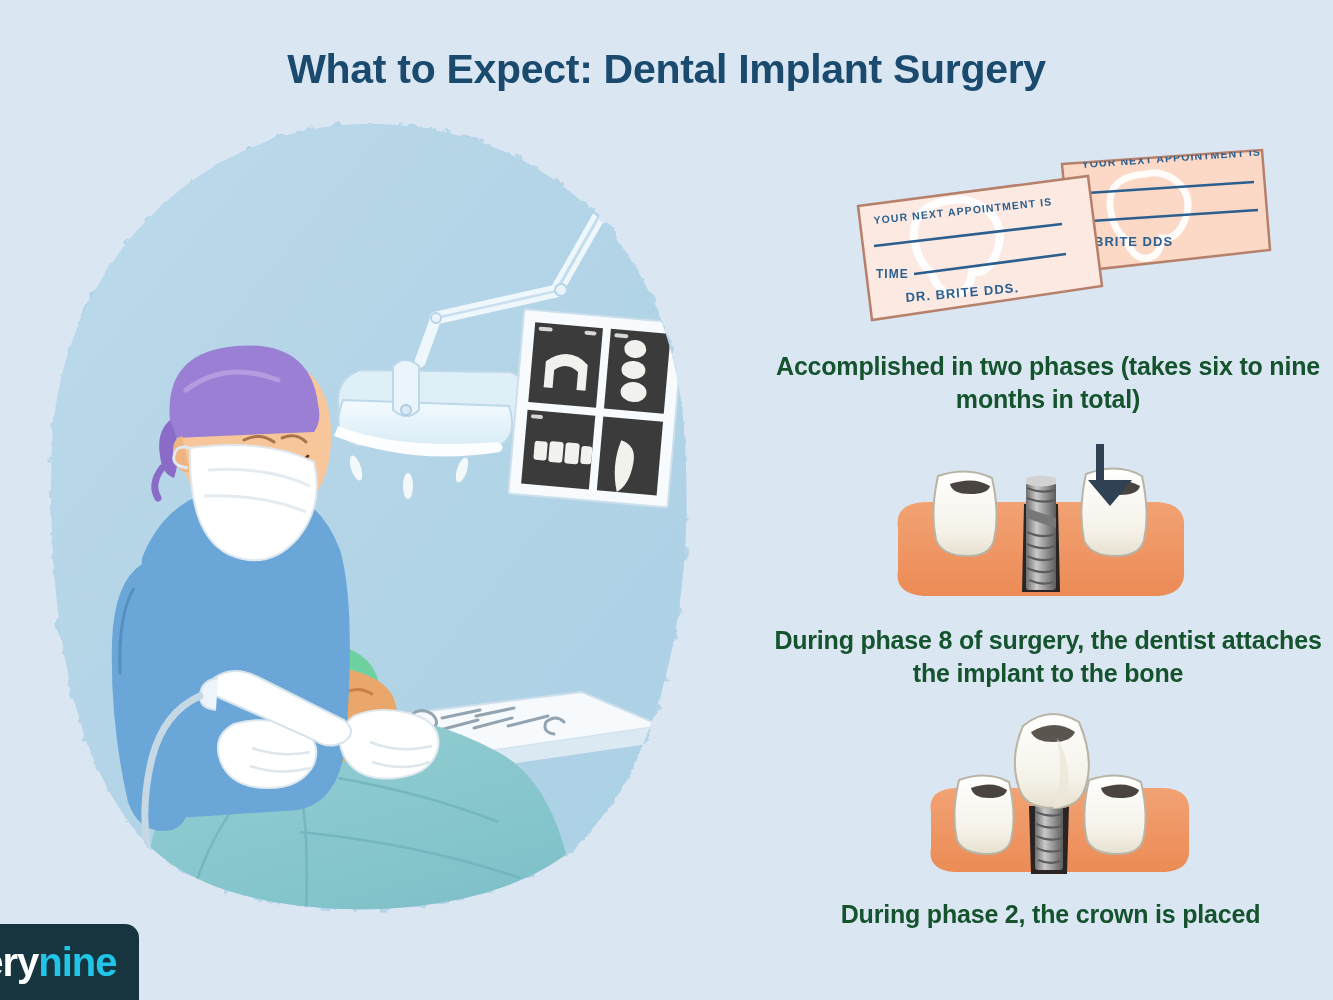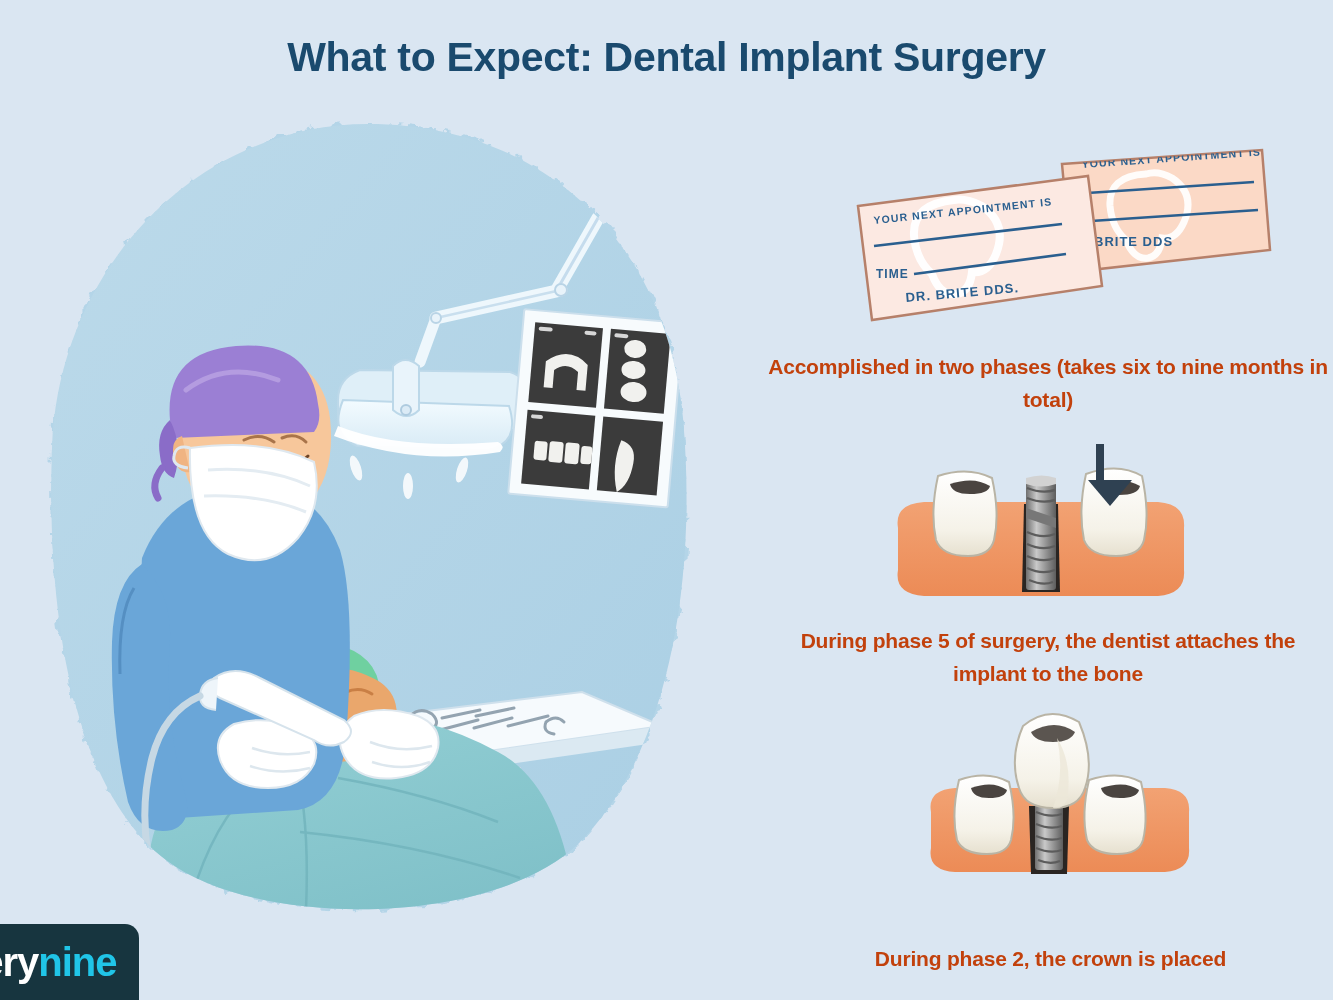--- a/index.html
+++ b/index.html
@@ -16,21 +16,21 @@
     width: 1333px;
     height: 1000px;
     background: #dae6f2;
     overflow: hidden;
   }
 
   
   .page-title {
     position: absolute;
     left: 0;
-    top: 34px;
+    top: 46px;
     width: 1333px;
     text-align: center;
     font-family: "Liberation Sans", sans-serif;
     font-size: 41px;
     font-weight: bold;
     letter-spacing: -0.3px;
     color: #1a4a6e;
   }
 
   
@@ -55,29 +55,29 @@
     position: absolute;
     left: 700px;
     top: 120px;
     width: 633px;
     height: 860px;
   }
   .caption {
     position: absolute;
     width: 100%;
     text-align: center;
-    color: #c2410c;
+    color: #14532d;
     font-weight: bold;
-    font-size: 21px;
+    font-size: 25px;
     line-height: 33px;
     letter-spacing: -0.2px;
   }
   .cap-1 { top: 230px; left: 68px; width: 560px; }
   .cap-2 { top: 504px; left: 68px; width: 560px; }
-  .cap-3 { top: 822px; left: 78px; width: 545px; text-align: center; }
+  .cap-3 { top: 778px; left: 78px; width: 545px; text-align: center; }
 
   .card-stack {
     position: absolute;
     left: 150px;
     top: 18px;
     width: 430px;
     height: 200px;
   }
   .implant-art {
     position: absolute;
@@ -411,21 +411,21 @@
           <path d="M136 38 q16 -5 30 0 l0 6 q-15 5 -30 0 z" fill="#d2d2d2"></path>
         </g>
 
         <g>
           <rect x="206" y="4" width="8" height="38" fill="#2f4152"></rect>
           <path d="M198 40 l22 26 l22 -26 z" fill="#2f4152"></path>
         </g>
       </svg>
     </div>
 
-    <div class="caption cap-2">During phase 5 of surgery, the dentist attaches the implant to the bone</div>
+    <div class="caption cap-2">During phase 8 of surgery, the dentist attaches the implant to the bone</div>
 
     <div class="implant-art art-phase2">
       <svg viewBox="0 0 270 185" width="270" height="185">
 
         <path d="M6 104 q-4 -22 24 -24 l210 0 q26 2 24 24 l0 36 q2 22 -24 24 l-210 0
                  q-28 -2 -24 -24 z" fill="url(#gumG)"></path>
 
         <path d="M104 98 l40 0 l-2 68 l-36 0 z" fill="#2a2522"></path>
 
         <g>

